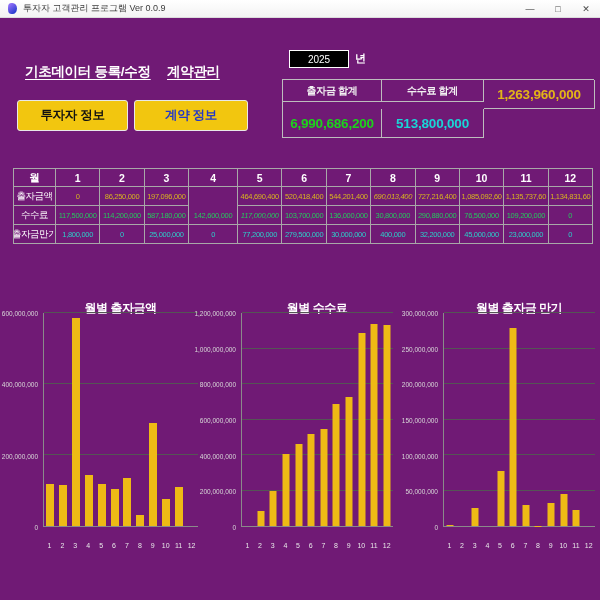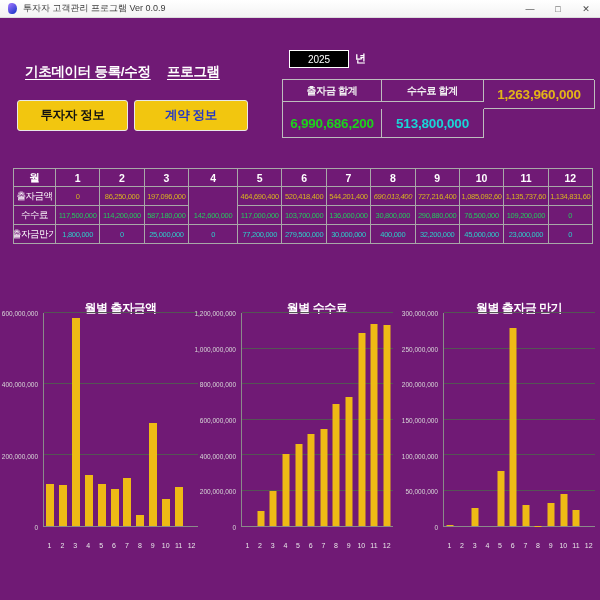--- a/index.html
+++ b/index.html
@@ -62,21 +62,21 @@
     <div class="app-icon"></div>
     <div class="title-text">투자자 고객관리 프로그램 Ver 0.0.9</div>
     <div class="win-controls">
       <div class="win-btn">—</div>
       <div class="win-btn">□</div>
       <div class="win-btn">✕</div>
     </div>
   </div>
 
   <div class="nav-link" id="link-basic">기초데이터 등록/수정</div>
-  <div class="nav-link" id="link-contract">프로그램</div>
+  <div class="nav-link" id="link-contract">계약관리</div>
 
   <div class="ybtn" id="btn-contract" style="background: rgb(242, 198, 15); color: rgb(36, 56, 200);">계약 정보</div>
   <div class="ybtn" id="btn-investor" style="background: rgb(242, 198, 15); color: rgb(17, 17, 17);">투자자 정보</div>
 
   <div class="year-box">2025</div>
   <div class="year-suffix">년</div>
 
   <div class="summary">
     <div class="sum-h">출자금 합계</div>
     <div class="sum-h">수수료 합계</div>
@@ -110,21 +110,21 @@
       <div class="cell num-cell" style="color: rgb(217, 181, 31); font-style: italic;">690,013,400</div>
       <div class="cell num-cell" style="color: rgb(217, 181, 31);">727,216,400</div>
       <div class="cell num-cell" style="color: rgb(217, 181, 31);">1,085,092,60</div>
       <div class="cell num-cell" style="color: rgb(217, 181, 31);">1,135,737,60</div>
       <div class="cell num-cell" style="color: rgb(217, 181, 31);">1,134,831,60</div>
       <div class="cell row-label">수수료</div>
       <div class="cell num-cell" style="color: rgb(39, 199, 94);">117,500,000</div>
       <div class="cell num-cell" style="color: rgb(39, 199, 94);">114,200,000</div>
       <div class="cell num-cell" style="color: rgb(39, 199, 94);">587,180,000</div>
       <div class="cell num-cell" style="color: rgb(39, 199, 94);">142,600,000</div>
-      <div class="cell num-cell" style="color: rgb(39, 199, 94);">117,000,000</div>
+      <div class="cell num-cell" style="color: rgb(39, 199, 94); font-style: italic;">117,000,000</div>
       <div class="cell num-cell" style="color: rgb(39, 199, 94);">103,700,000</div>
       <div class="cell num-cell" style="color: rgb(39, 199, 94);">136,000,000</div>
       <div class="cell num-cell" style="color: rgb(39, 199, 94);">30,800,000</div>
       <div class="cell num-cell" style="color: rgb(39, 199, 94);">290,880,000</div>
       <div class="cell num-cell" style="color: rgb(39, 199, 94);">76,500,000</div>
       <div class="cell num-cell" style="color: rgb(39, 199, 94);">109,200,000</div>
       <div class="cell num-cell" style="color: rgb(39, 199, 94);">0</div>
       <div class="cell row-label">출자금만기</div>
       <div class="cell num-cell" style="color: rgb(43, 208, 203);">1,800,000</div>
       <div class="cell num-cell" style="color: rgb(43, 208, 203);">0</div>

